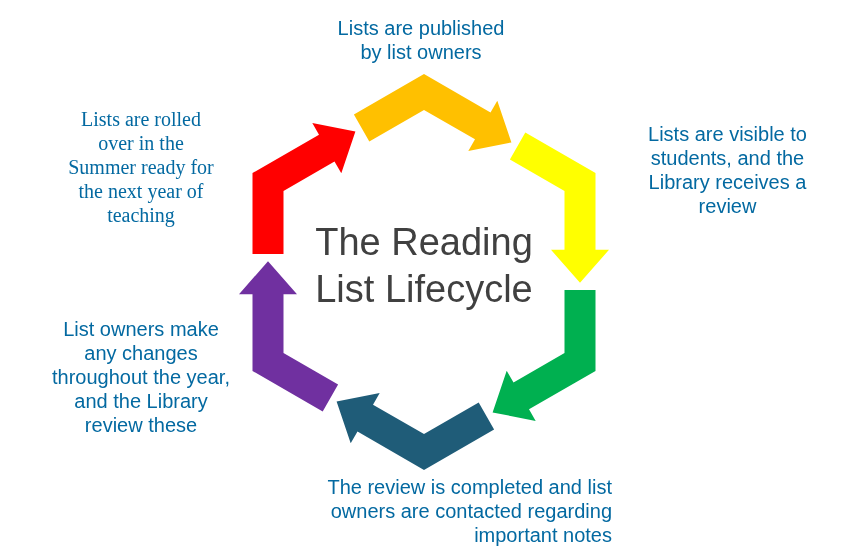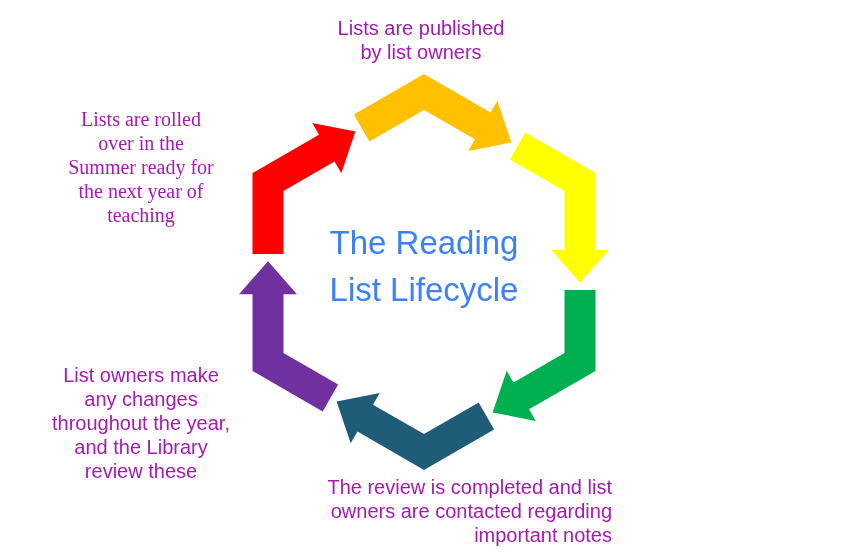--- a/index.html
+++ b/index.html
@@ -16,55 +16,59 @@
     position: absolute;
     left: 0; top: 0;
     width: 847px; height: 555px;
   }
   .label {
     position: absolute;
     text-align: center;
     font-size: 20px;
     line-height: 24px;
     white-space: pre-line;
-    color: #a21caf;
+    color: #0369a1;
   }
   .label-top         { left: 246px; top: 16px;  width: 350px; }
   .label-upper-right { left: 608px; top: 122px; width: 239px; }
   .label-lower-right { left: 608px; top: 322px; width: 239px; }
   .label-bottom      { left: 232px; top: 475px; width: 380px; text-align: right; }
-  .label-lower-left  { left: 22px;  top: 317px; width: 238px; margin-top: 46px; }
+  .label-lower-left  { left: 22px;  top: 317px; width: 238px; }
   .label-upper-left  { left: 22px;  top: 107px; width: 238px; font-family: Liberation Serif, serif; }
   .diagram-title {
     position: absolute;
     left: 264px; top: 219px; width: 320px;
     text-align: center;
-    font-size: 33px;
+    font-size: 38px;
     line-height: 47px;
     white-space: pre-line;
-    color: #3b82f6;
+    color: #404040;
   }
 </style>
 </head>
 <body>
 
 <div id="stage">
 
   <svg id="cycle-svg" viewBox="0 0 847 555">
       <polygon points="369.3,141.4 424.0,109.9 475.0,139.3 468.3,151.0 511.4,142.4 497.3,100.8 490.5,112.5 424.0,74.1 353.9,114.6" fill="#FFC000"></polygon>
       <polygon points="509.9,159.4 564.5,191.0 564.5,249.8 551.0,249.8 580.0,282.8 609.0,249.8 595.5,249.8 595.5,173.0 525.3,132.6" fill="#FFFF00"></polygon>
       <polygon points="564.5,290.0 564.5,353.0 513.5,382.5 506.7,370.8 492.6,412.4 535.7,421.0 529.0,409.3 595.5,371.0 595.5,290.0" fill="#00B050"></polygon>
       <polygon points="478.7,402.6 424.0,434.1 373.0,404.7 379.7,393.0 336.6,401.6 350.7,443.2 357.5,431.5 424.0,469.9 494.1,429.4" fill="#1F5C78"></polygon>
       <polygon points="338.1,384.6 283.5,353.0 283.5,294.2 297.0,294.2 268.0,261.2 239.0,294.2 252.5,294.2 252.5,371.0 322.7,411.4" fill="#7030A0"></polygon>
       <polygon points="283.5,254.0 283.5,191.0 334.5,161.5 341.3,173.2 355.4,131.6 312.3,123.0 319.0,134.7 252.5,173.0 252.5,254.0" fill="#FF0000"></polygon>
     </svg>
 
   <div class="label label-top">Lists are published
 by list owners</div>
 
+  <div class="label label-upper-right">Lists are visible to
+students, and the
+Library receives a
+review</div>
 
 
   <div class="label label-bottom">The review is completed and list
 owners are contacted regarding
 important notes</div>
 
   <div class="label label-lower-left">List owners make
 any changes
 throughout the year,
 and the Library

